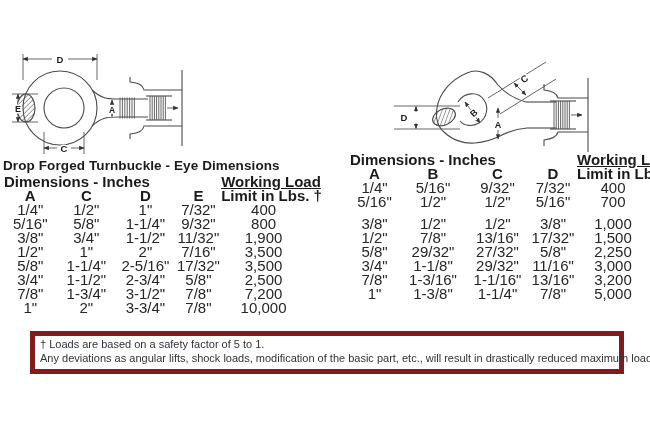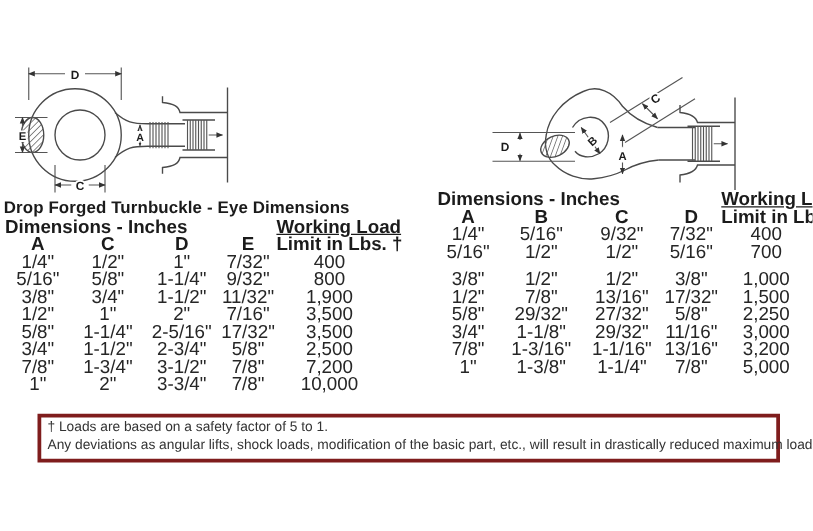--- a/index.html
+++ b/index.html
@@ -21,21 +21,21 @@
   table.spec td,table.spec th{
     padding:0;line-height:14px;text-align:center;
     font-weight:normal;white-space:nowrap;overflow:visible;
   }
   table.spec .grp-left{text-align:left;font-weight:bold;color:#1b1b1b;padding-left:1px;}
   table.spec .grp-right{text-align:center;font-weight:bold;color:#1b1b1b;text-decoration:underline;}
   table.spec thead .colhead td{font-weight:bold;color:#1b1b1b;}
   .hook-table tbody tr:nth-child(3) td{padding-top:8px;}
   .footnotes{
     position:absolute;left:30px;top:331px;width:594px;
-    border:3px solid #7f1d1d;background:#fff;
+    border:5px solid #7f1d1d;background:#fff;
     font-size:11px;line-height:13.5px;color:#333;
     padding:2px 5px 4px 5px;box-sizing:border-box;
   }
   .footnotes div{white-space:nowrap;}
   svg text{font-family:"Liberation Sans","DejaVu Sans",sans-serif;font-weight:bold;fill:#1b1b1b;
     paint-order:stroke;stroke:#ffffff;stroke-width:3px;}
   svg .ln{stroke:#4a4a4a;stroke-width:1.1;fill:none;}
   svg .thin{stroke:#555;stroke-width:0.9;fill:none;}
 </style>
 </head>

